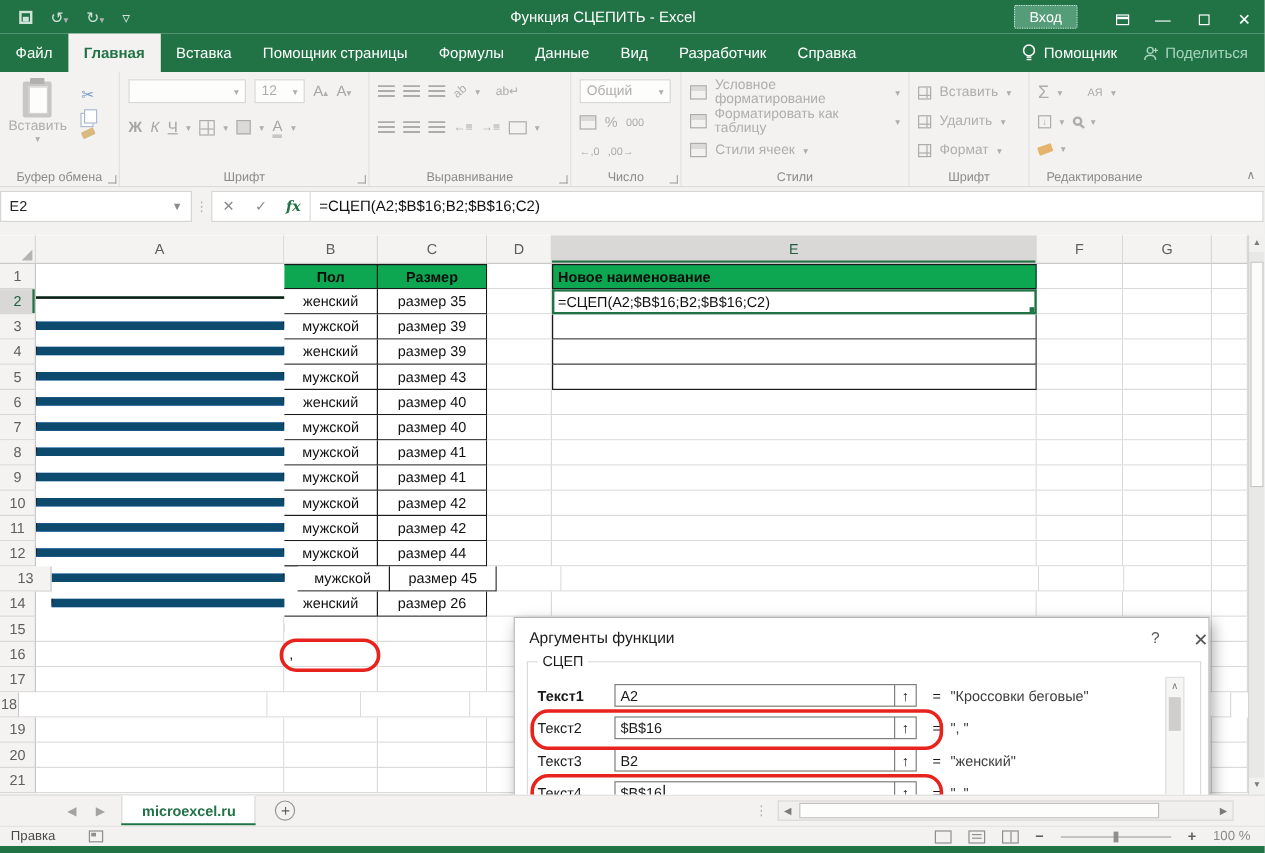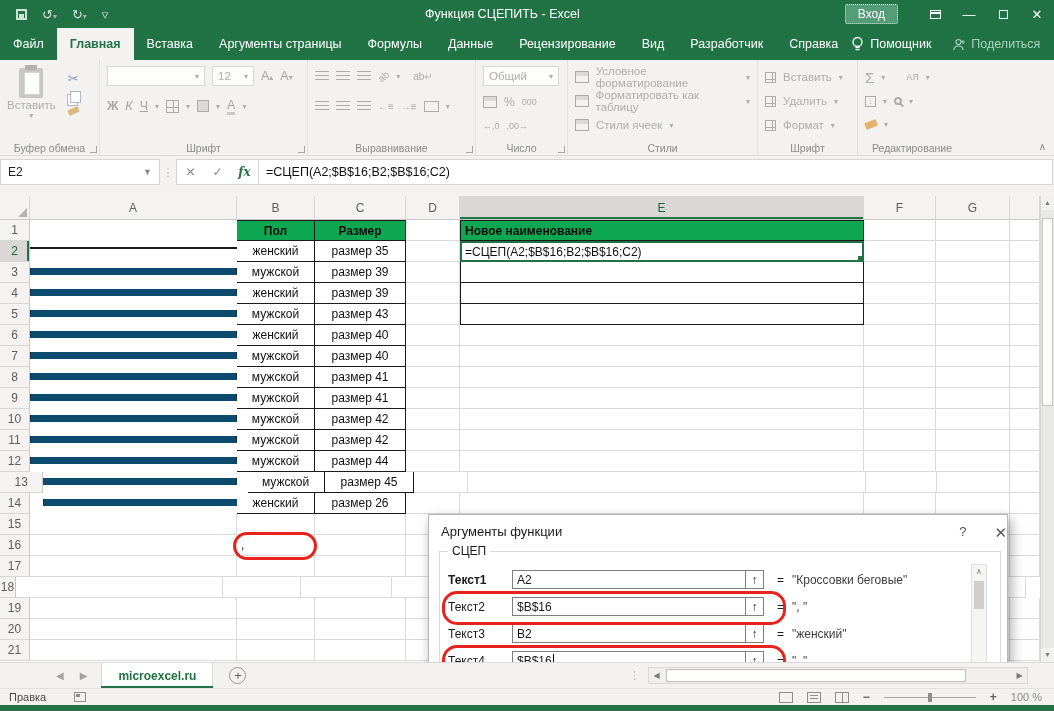--- a/index.html
+++ b/index.html
@@ -6,21 +6,21 @@
   body { font-family:"Liberation Sans", sans-serif; background:#888; }
   .app { position:relative; width:1054px; height:711px; background:#fff; overflow:hidden; font-family:"Liberation Sans", sans-serif; }
 
   
   .titlebar { height:28px; background:#217346; display:flex; align-items:center; color:#fff; }
   .qat { display:flex; gap:15px; padding-left:16px; width:160px; color:#cfe3d8; font-size:13px; align-items:center; }
   .qat .qi { cursor:default; }
   .isave { width:11px; height:11px; border:2px solid #cfe3d8; position:relative; display:inline-block; }
   .isave::after { content:""; position:absolute; left:1px; top:3px; width:5px; height:4px; background:#cfe3d8; }
   .ttl { flex:1; text-align:center; font-size:12.5px; }
-  .tright { display:flex; align-items:center; }
+  .tright { display:flex; align-items:flex-end; }
   .signin { background:#549d78; border:1px dotted #cfe8da; padding:2px 12px; font-size:12px; border-radius:2px; margin-right:20px; }
   .wbtn { width:34px; text-align:center; font-size:13px; color:#fff; }
   .ribopt { display:inline-block; width:11px; height:9px; border:1px solid #fff; position:relative; }
   .ribopt::after{ content:""; position:absolute; left:0; top:1px; width:9px; height:2px; background:#fff; }
   .maxbox { display:inline-block; width:9px; height:9px; border:1px solid #fff; }
 
   
   .tabbar { height:32px; background:#217346; display:flex; align-items:stretch; color:#fff; }
   #tabs { display:flex; }
   .tab { line-height:32px; padding:0 13px; font-size:12.5px; white-space:nowrap; }
@@ -160,24 +160,23 @@
       <span class="wbtn"><span class="maxbox"></span></span>
       <span class="wbtn">✕</span>
     </div>
   </div>
 
   <div class="tabbar">
     <div id="tabs">
         <div class="tab">Файл</div>
         <div class="tab active">Главная</div>
         <div class="tab">Вставка</div>
-        <div class="tab">Аргументы страницы</div>
+        <div class="tab">Помощник страницы</div>
         <div class="tab">Формулы</div>
         <div class="tab">Данные</div>
-        <div class="tab">Рецензирование</div>
         <div class="tab">Вид</div>
         <div class="tab">Разработчик</div>
         <div class="tab">Справка</div>
       </div>
     <div class="tb-right">
       <span class="assist">
         <svg width="13" height="16" viewBox="0 0 13 16">
             <circle cx="6.5" cy="6" r="4.5" fill="none" stroke="#fff" stroke-width="1.3"></circle>
             <rect x="4.5" y="11" width="4" height="1.2" fill="#fff"></rect>
             <rect x="4.5" y="13" width="4" height="1.2" fill="#fff"></rect>

